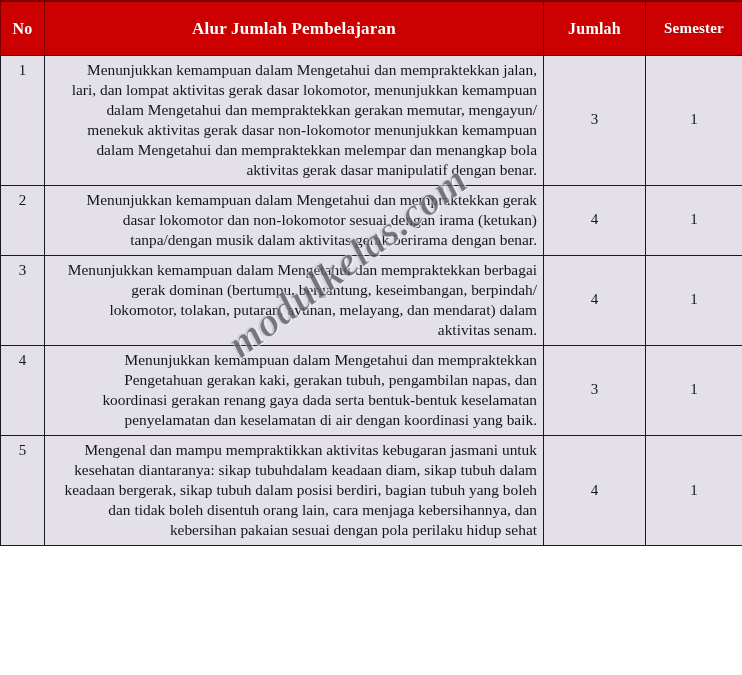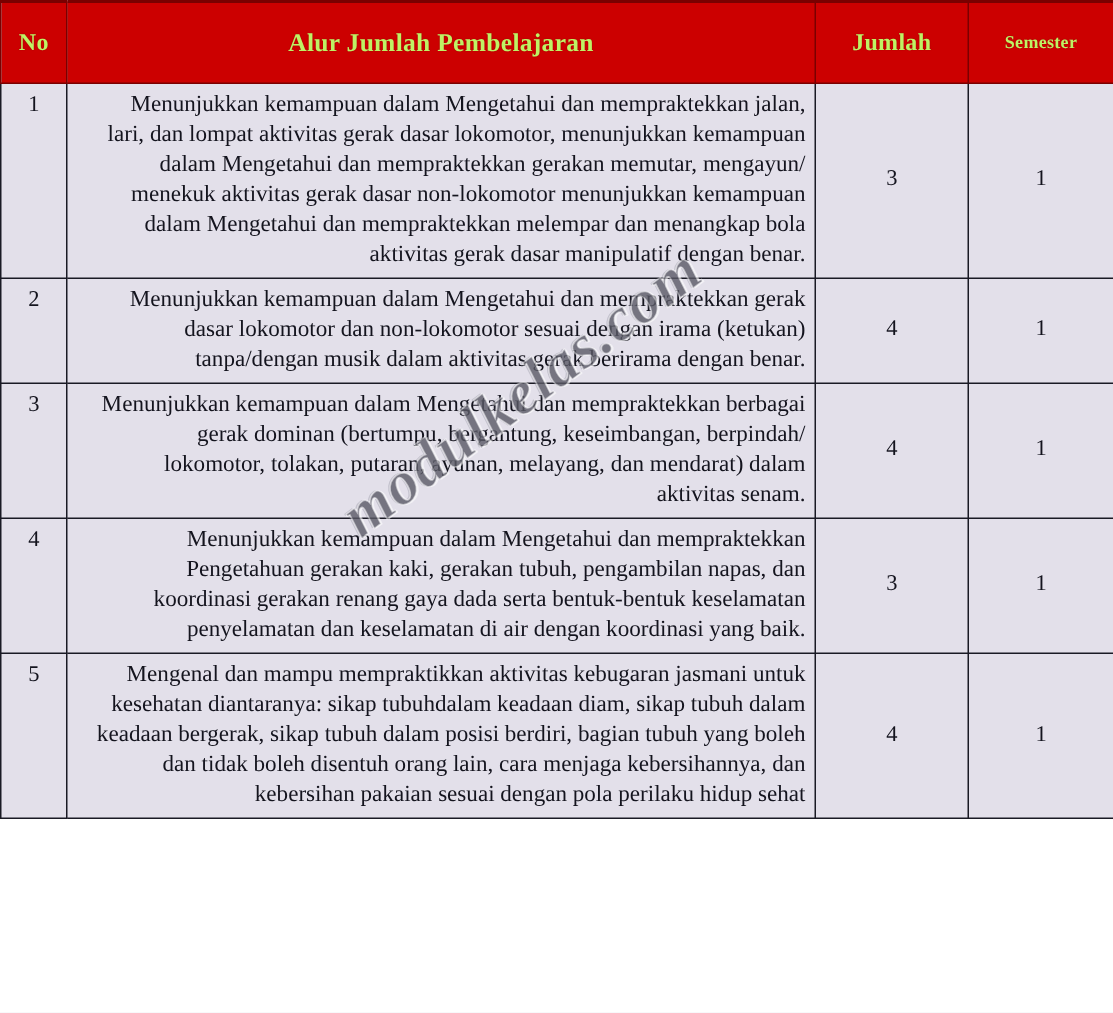--- a/index.html
+++ b/index.html
@@ -31,36 +31,36 @@
   }
 
   table.atp col.c-no        { width: 44px; }
   table.atp col.c-alur      { width: 499px; }
   table.atp col.c-jumlah    { width: 102px; }
   table.atp col.c-semester  { width: 97px; }
 
   
   thead th {
     background: #cc0000;
-    color: #bef264;
+    color: #ffffff;
     font-weight: bold;
     font-size: 16.5px;
     text-align: center;
     vertical-align: middle;
     height: 53px;
     padding: 0 4px;
     border: 1px solid #7a0000;
     border-top: 2px solid #7a0000;
     letter-spacing: 0.2px;
     text-shadow: 0 0 1px rgba(0,0,0,0.25);
   }
   thead th.th-no       { font-size: 16px; }
   thead th.th-alur     { font-size: 17px; }
   thead th.th-jumlah   { font-size: 16px; }
-  thead th.th-semester { font-size: 12px; }
+  thead th.th-semester { font-size: 15px; }
 
   
   tbody td {
     background: #e3e0ea;
     border: 1px solid #1a1a24;
     color: #14141e;
     font-size: 15.4px;
     line-height: 1.30;
     vertical-align: top;
     padding: 4px 6px 5px 6px;

